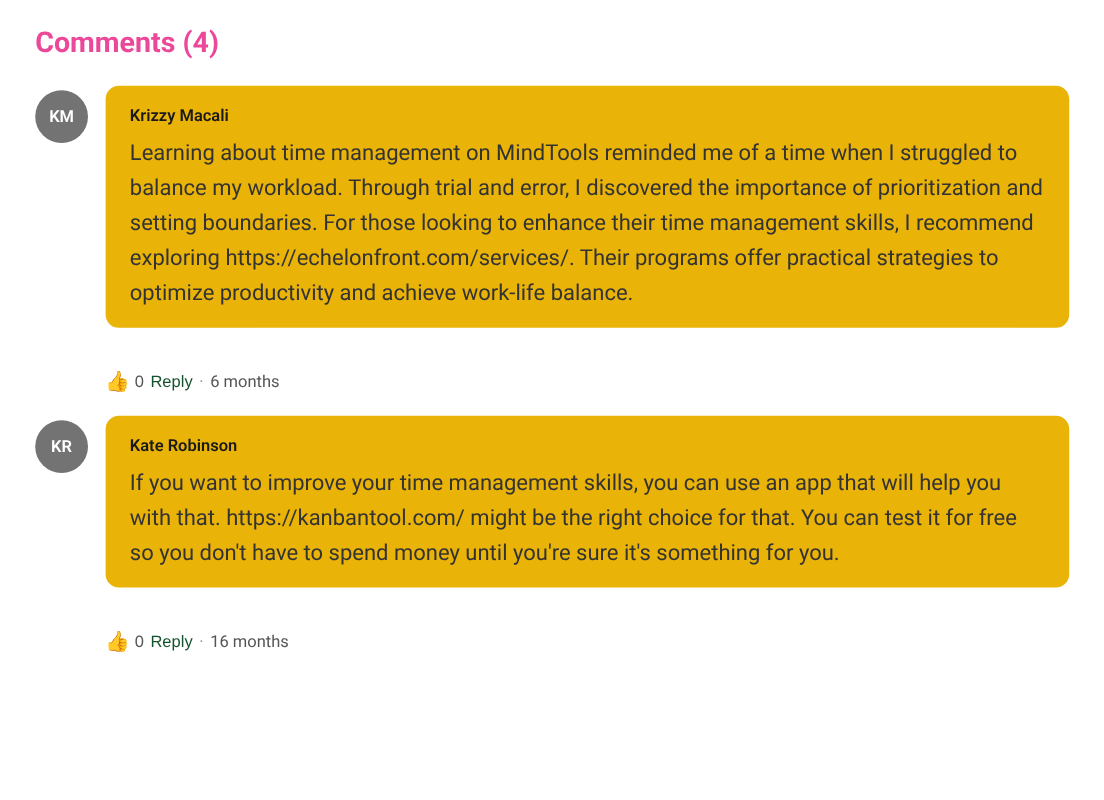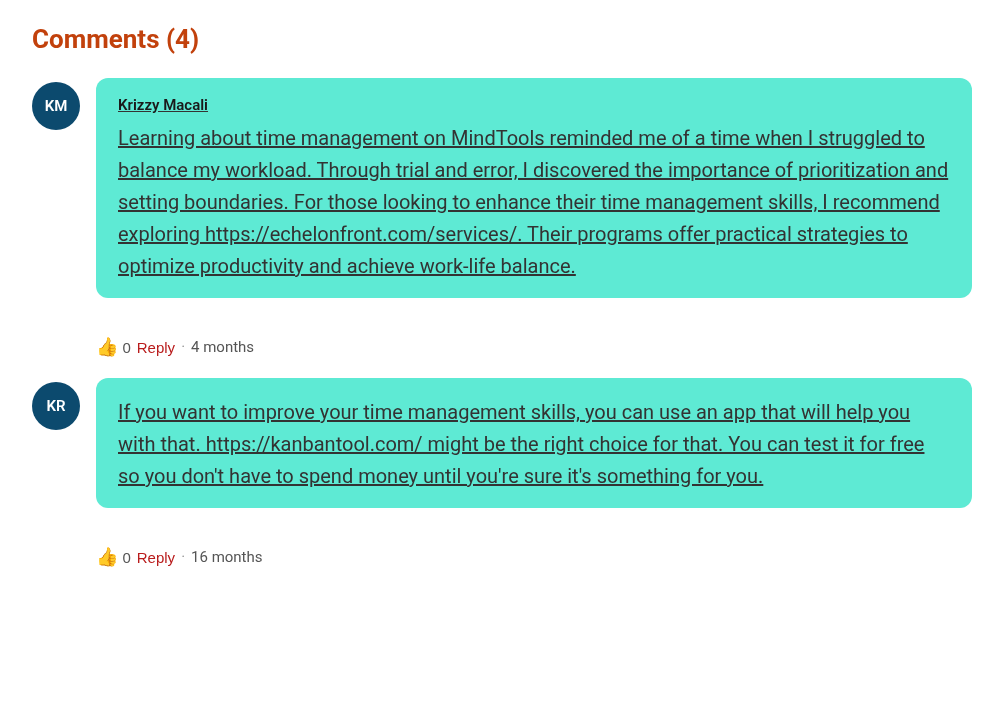--- a/index.html
+++ b/index.html
@@ -13,58 +13,57 @@
       background: #ffffff;
       color: #333333;
       padding: 24px 32px;
       width: 1004px;
       min-height: 727px;
     }
 
     .page-title {
       font-size: 26px;
       font-weight: 700;
-      color: #c2410c;
+      color: #ec4899;
       margin-bottom: 24px;
     }
 
     .comments-list {
       display: flex;
       flex-direction: column;
       gap: 20px;
     }
 
     .comment-item {
       display: flex;
       align-items: flex-start;
       gap: 16px;
     }
 
     .avatar {
       width: 48px;
       height: 48px;
       border-radius: 50%;
-      background: #0c4a6e;
+      background: #737373;
       display: flex;
       align-items: center;
       justify-content: center;
       font-size: 15px;
       font-weight: 600;
       color: #ffffff;
       flex-shrink: 0;
       margin-top: 4px;
       text-align: center;
     }
 
     .comment-bubble {
-      background: #5eead4;
+      background: #eab308;
       border-radius: 12px;
       padding: 18px 22px 16px 22px;
       flex: 1;
-      text-decoration: underline;
     }
 
     .comment-author {
       font-size: 15px;
       font-weight: 600;
       color: #1a1a1a;
       margin-bottom: 8px;
     }
 
     .comment-text {
@@ -102,21 +101,21 @@
 
     .like-count {
       font-size: 15px;
       color: #555555;
     }
 
     .reply-btn {
       background: none;
       border: none;
       font-size: 15px;
-      color: #b91c1c;
+      color: #14532d;
       font-weight: 500;
       cursor: pointer;
       padding: 0;
     }
 
     .separator {
       color: #999999;
       font-size: 15px;
     }
 
@@ -138,25 +137,26 @@
         <div class="comment-text">Learning about time management on MindTools reminded me of a time when I struggled to balance my workload. Through trial and error, I discovered the importance of prioritization and setting boundaries. For those looking to enhance their time management skills, I recommend exploring https://echelonfront.com/services/. Their programs offer practical strategies to optimize productivity and achieve work-life balance.</div>
       </div>
     </div>
     <div class="comment-actions">
       <button class="like-btn">
         <span class="like-icon">👍</span>
         <span class="like-count">0</span>
       </button>
       <button class="reply-btn">Reply</button>
       <span class="separator">·</span>
-      <span class="time-ago">4 months</span>
+      <span class="time-ago">6 months</span>
     </div>
     <div class="comment-item">
       <div class="avatar">KR</div>
       <div class="comment-bubble">
+        <div class="comment-author">Kate Robinson</div>
         <div class="comment-text">If you want to improve your time management skills, you can use an app that will help you with that. https://kanbantool.com/ might be the right choice for that. You can test it for free so you don't have to spend money until you're sure it's something for you.</div>
       </div>
     </div>
     <div class="comment-actions">
       <button class="like-btn">
         <span class="like-icon">👍</span>
         <span class="like-count">0</span>
       </button>
       <button class="reply-btn">Reply</button>
       <span class="separator">·</span>

